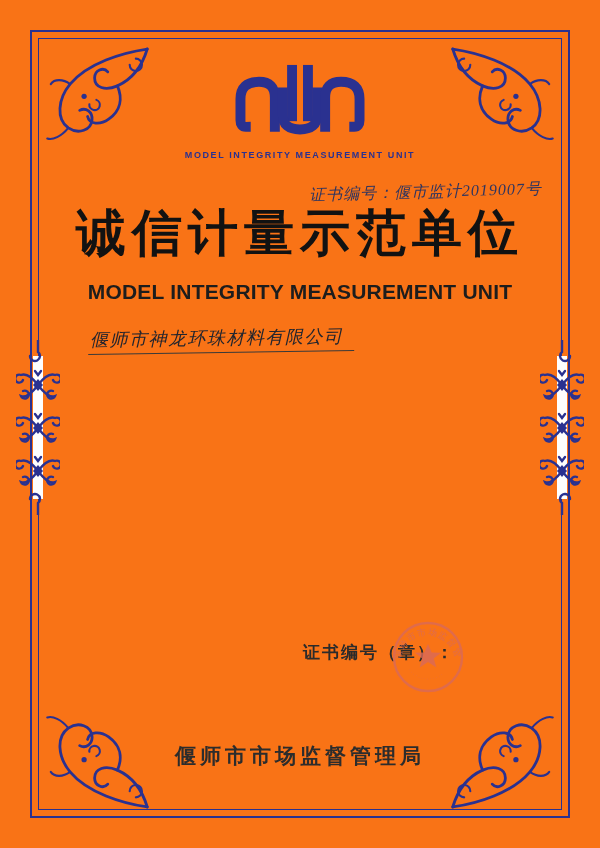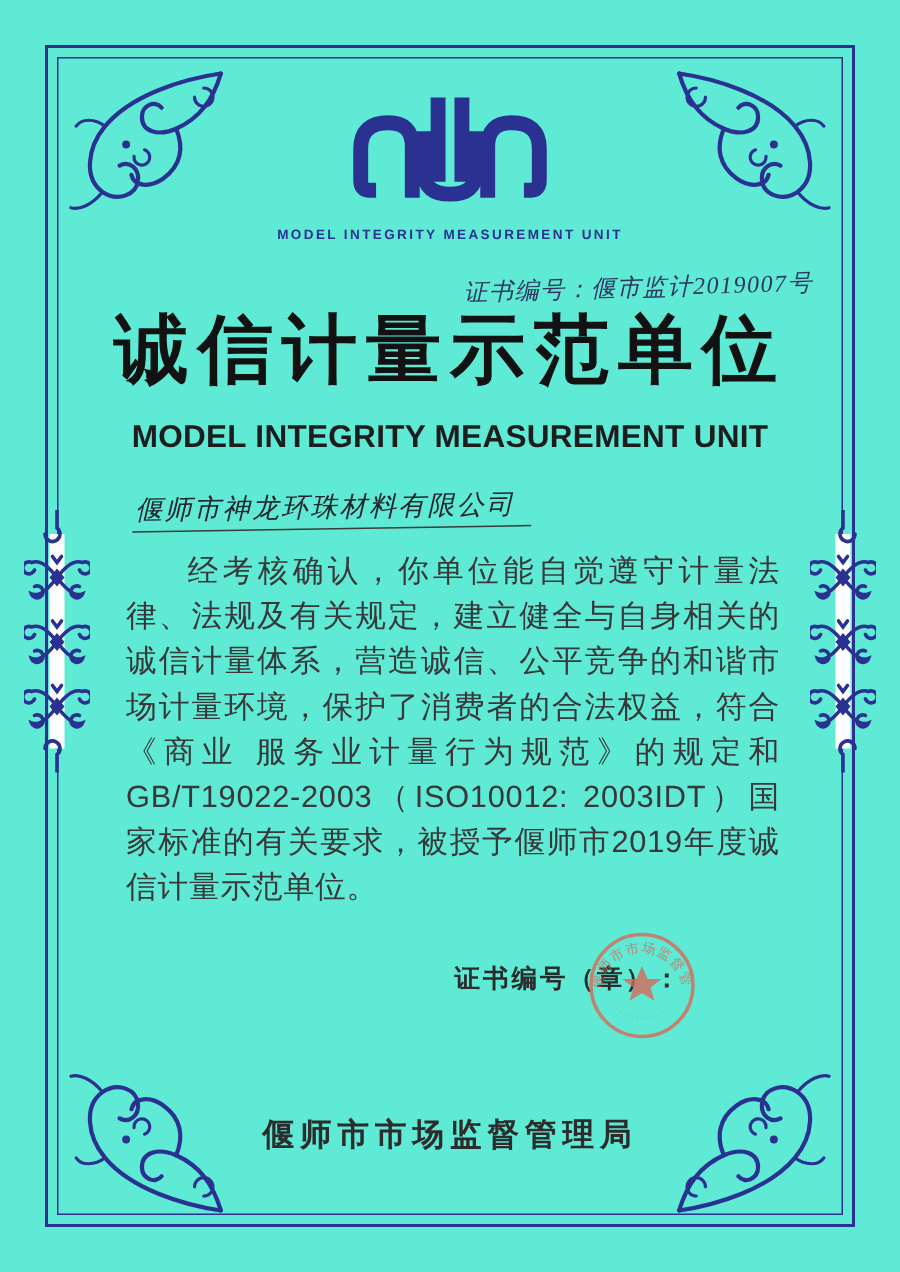--- a/index.html
+++ b/index.html
@@ -1,16 +1,16 @@
 <!DOCTYPE html>
 <html><head>
 <meta charset="utf-8">
 <style>
   html,body{margin:0;padding:0;background:#ffffff;}
-  .page{position:relative;width:600px;height:848px;background:#5eead4;overflow:hidden;
+  .page{position:relative;width:600px;height:848px;background:#f97316;overflow:hidden;
         font-family:"Liberation Sans","DejaVu Sans",sans-serif;color:#333;}
   
   .border-outer{position:absolute;left:30px;top:30px;right:30px;bottom:30px;
         border:2.6px solid #2a3190;}
   .border-inner{position:absolute;left:38px;top:38px;right:38px;bottom:38px;
         border:1.3px solid #2a3190;}
   .corner{position:absolute;width:114px;height:114px;}
   .corner.tl{left:42px;top:42px;}
   .corner.tr{right:42px;top:42px;transform:scaleX(-1);}
   .corner.bl{left:42px;bottom:34px;transform:scaleY(-1);}
@@ -118,21 +118,20 @@
 
   <div class="cert-no">
     <span>证书编号：</span><span>偃市监计2019007号</span>
   </div>
 
   <h1 class="title-zh">诚信计量示范单位</h1>
   <h2 class="title-en">MODEL INTEGRITY MEASUREMENT UNIT</h2>
 
   <div class="company">偃师市神龙环珠材料有限公司</div>
 
-  <p class="body-text">经考核确认，你单位能自觉遵守计量法律、法规及有关规定，建立健全与自身相关的诚信计量体系，营造诚信、公平竞争的和谐市场计量环境，保护了消费者的合法权益，符合《商业 服务业计量行为规范》的规定和GB/T19022-2003（ISO10012: 2003IDT）国家标准的有关要求，被授予偃师市2019年度诚信计量示范单位。</p>
 
   <div class="issuer-row">证书编号（章）：</div>
 
   <svg class="seal" viewBox="0 0 78 82">
     <circle cx="39" cy="41" r="34" fill="none" stroke="#d96a59" stroke-width="2.4"></circle>
     <polygon points="39,28 42.7,36.6 52.1,36.7 44.7,42.4 47.4,51.4 39,46 30.6,51.4 33.3,42.4 25.9,36.7 35.3,36.6" fill="#d96a59" stroke="none"></polygon>
     <defs>
       <path id="sealArcTop" d="M 11,47 A 28,28 0 1 1 67,47" fill="none"></path>
       <path id="sealArcBot" d="M 17,50 A 24,24 0 0 0 61,50" fill="none"></path>
     </defs>

